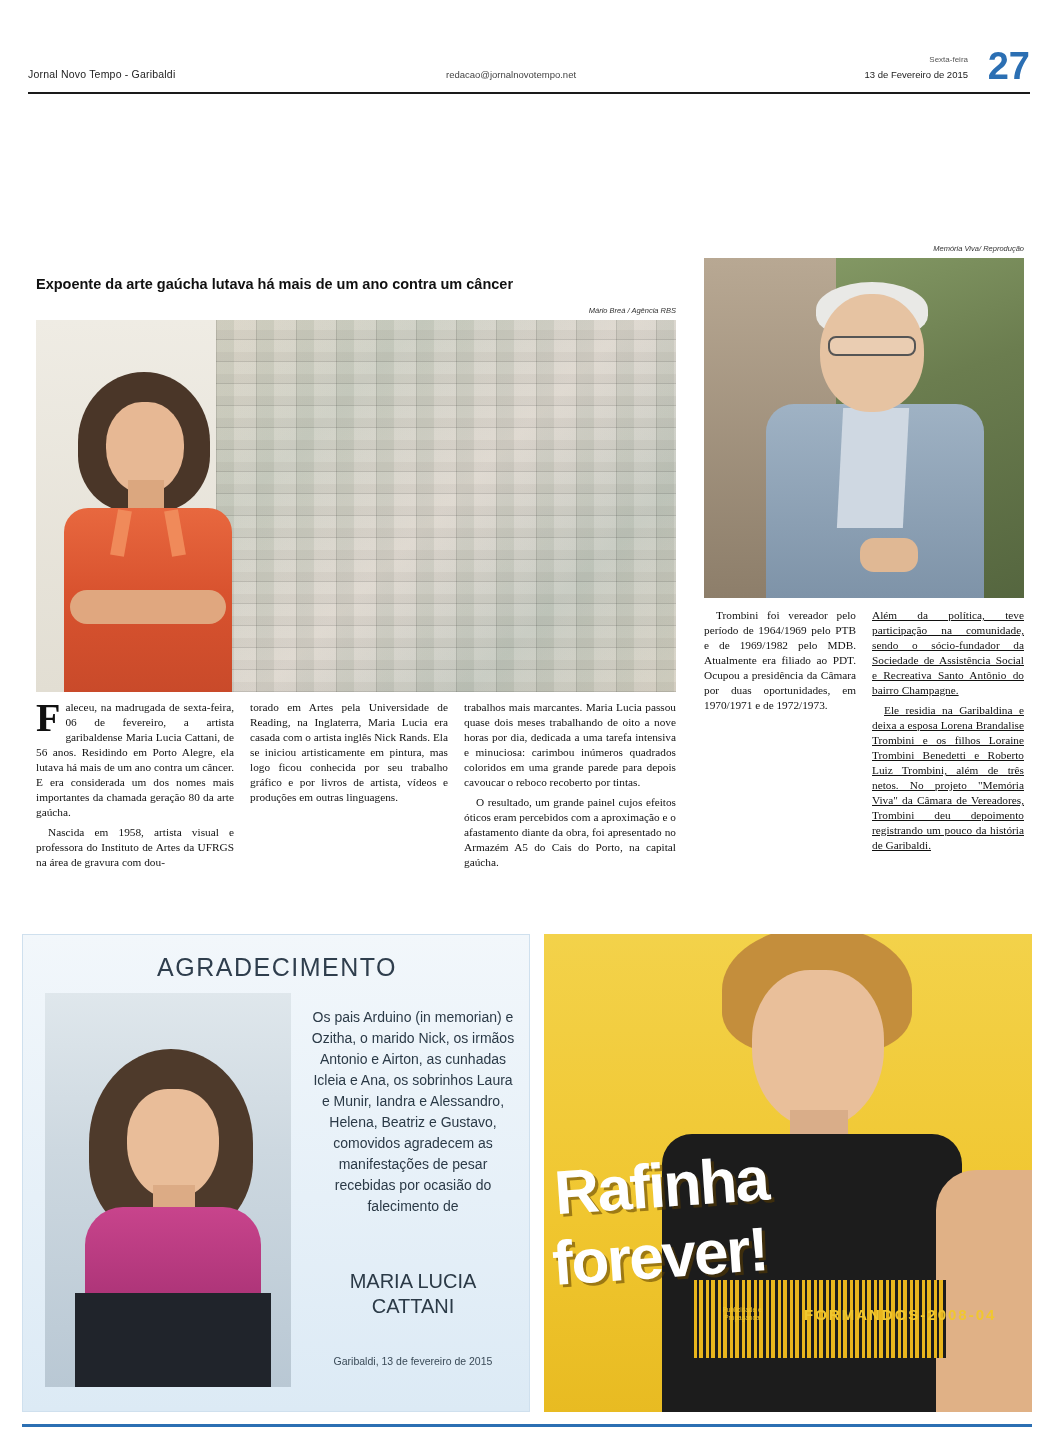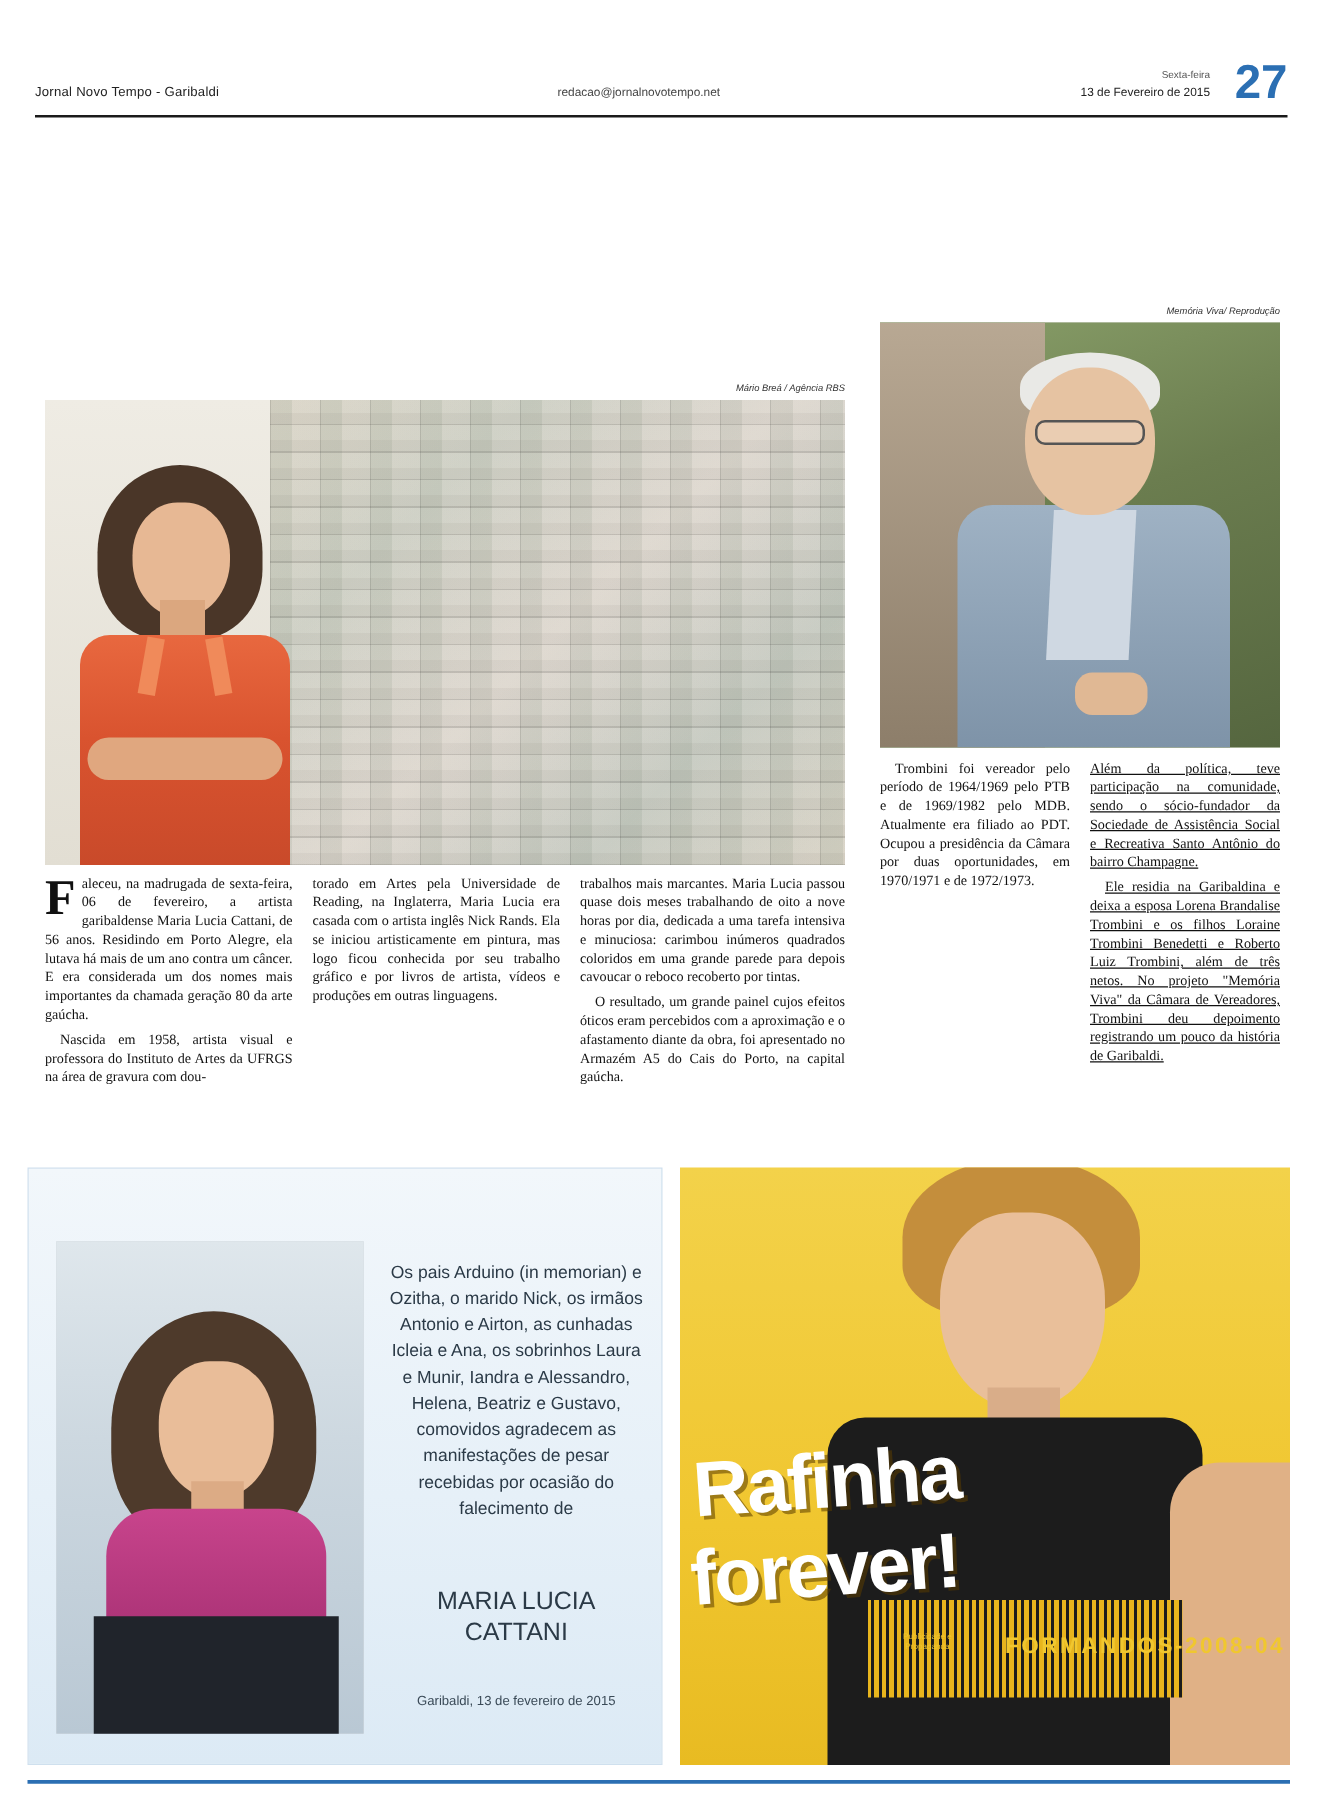--- a/index.html
+++ b/index.html
@@ -187,21 +187,21 @@
   .rf-neck{ position:absolute; left:246px; top:176px; width:58px; height:40px; background:#d9ad89; }
   .rf-shirt{ position:absolute; left:118px; top:200px; width:300px; height:278px; background:#1c1c1c; border-radius:30px 30px 0 0; }
   .rf-arm{ position:absolute; left:392px; top:236px; width:96px; height:242px; background:#e0b186; border-radius:40px 0 0 0; }
   .rf-barcode{
     position:absolute; left:150px; top:346px; width:252px; height:78px;
     background:repeating-linear-gradient(90deg,#e8b51d 0 3px, #1c1c1c 3px 5px, #e8b51d 5px 9px, #1c1c1c 9px 12px);
   }
   .rf-barcode-label{
     position:absolute; left:260px; top:372px; width:240px;
     font-family:"Liberation Sans", sans-serif;
-    font-size:18px; letter-spacing:2px; color:#f0c72f; font-weight:bold;
+    font-size:15px; letter-spacing:2px; color:#f0c72f; font-weight:bold;
   }
   .rf-logo{
     position:absolute; left:168px; top:372px; width:60px;
     font-family:"Liberation Sans", sans-serif;
     font-size:6.5px; color:#f0c72f; text-align:center; line-height:1.25;
   }
   #rf-line1 {
     position:absolute; left:10px; top:208px; width:440px;
     font-family:"Liberation Sans", sans-serif;
     font-weight:bold; font-size:62px; color:#ffffff;
@@ -225,20 +225,21 @@
 <div class="page">
 
   <div class="masthead">
     <div class="mast-left">Jornal Novo Tempo - Garibaldi</div>
     <div class="mast-mid">redacao@jornalnovotempo.net</div>
     <div class="mast-weekday">Sexta-feira</div>
     <div class="mast-date">13 de Fevereiro de 2015</div>
     <div class="pagenum">27</div>
   </div>
 
+  <div class="subheadline">Expoente da arte gaúcha lutava há mais de um ano contra um câncer</div>
 
   <div class="photo" id="photo-main">
     <div class="pm-bg"></div>
     <div class="pm-wall"></div>
     <div class="pm-hair"></div>
     <div class="pm-face"></div>
     <div class="pm-neck"></div>
     <div class="pm-body"></div>
     <div class="pm-strapL"></div>
     <div class="pm-strapR"></div>
@@ -273,20 +274,21 @@
 
   <div class="col" id="col4">
     <p>Trombini foi vereador pelo período de 1964/1969 pelo PTB e de 1969/1982 pelo MDB. Atualmente era filiado ao PDT. Ocupou a presidência da Câmara por duas oportunidades, em 1970/1971 e de 1972/1973.</p>
   </div>
   <div class="col" id="col5">
     <p class="first">Além da política, teve participação na comunidade, sendo o sócio-fundador da Sociedade de Assistência Social e Recreativa Santo Antônio do bairro Champagne.</p>
     <p>Ele residia na Garibaldina e deixa a esposa Lorena Brandalise Trombini e os filhos Loraine Trombini Benedetti e Roberto Luiz Trombini, além de três netos. No projeto "Memória Viva" da Câmara de Vereadores, Trombini deu depoimento registrando um pouco da história de Garibaldi.</p>
   </div>
 
   <div id="ad-thanks">
+    <div id="ad-thanks-title">AGRADECIMENTO</div>
     <div id="ad-photo">
       <div class="ap-bg"></div>
       <div class="ap-hair"></div>
       <div class="ap-face"></div>
       <div class="ap-neck"></div>
       <div class="ap-scarf"></div>
       <div class="ap-body"></div>
     </div>
     <div id="ad-text">Os pais Arduino (in memorian) e Ozitha, o marido Nick, os irmãos Antonio e Airton, as cunhadas Icleia e Ana, os sobrinhos Laura e Munir, Iandra e Alessandro, Helena, Beatriz e Gustavo, comovidos agradecem as manifestações de pesar recebidas por ocasião do falecimento de</div>
     <div id="ad-name">MARIA LUCIA CATTANI</div>

